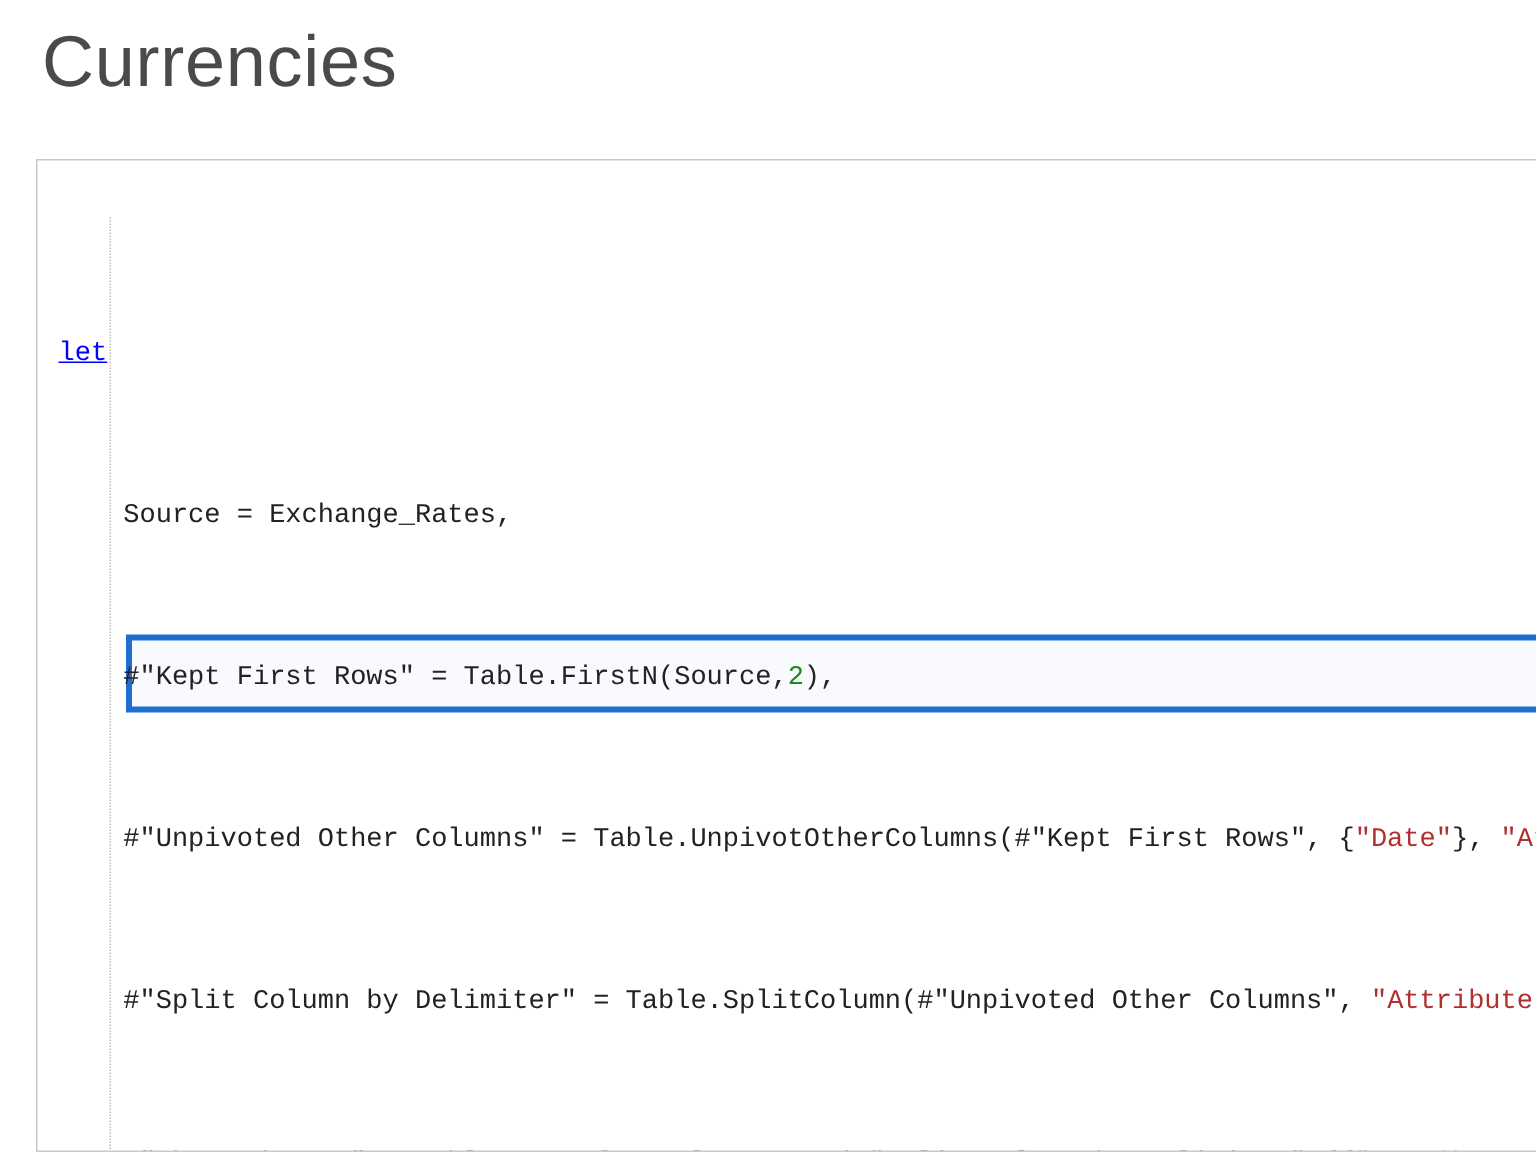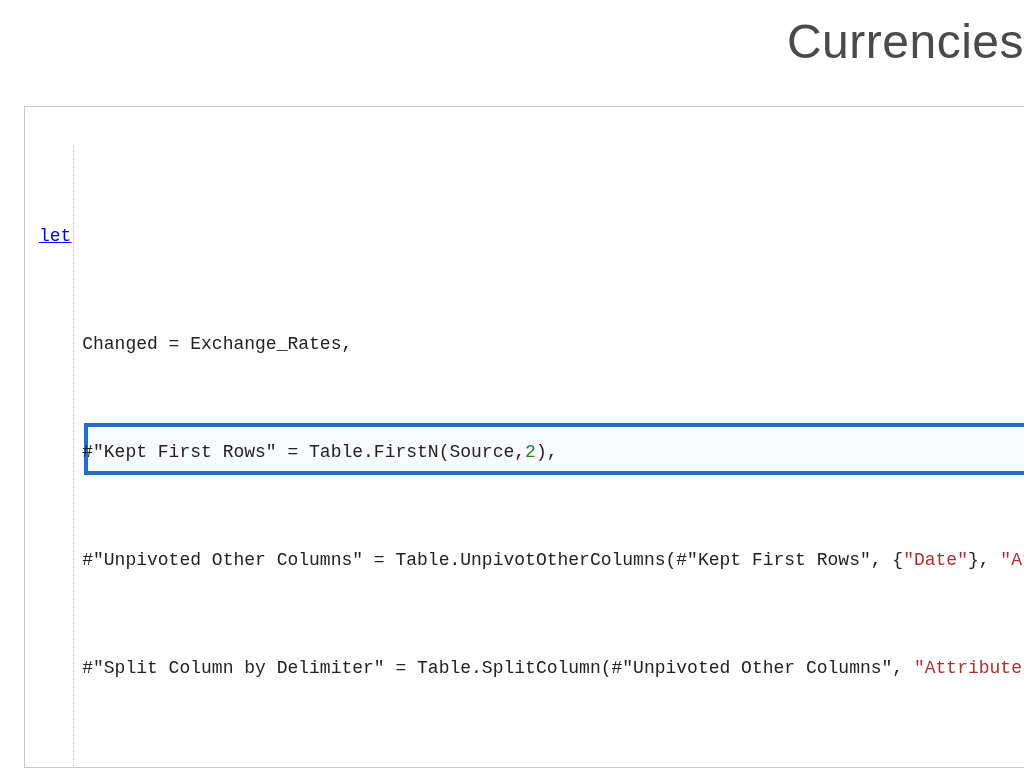--- a/index.html
+++ b/index.html
@@ -11,21 +11,20 @@
     font-family: "Segoe UI", "Segoe UI Light", "Helvetica Neue", Arial, sans-serif;
     overflow: hidden;
     color: #333;
   }
   .page-title {
     font-size: 48px;
     font-weight: 300;
     color: #4a4a4a;
     margin: 14px 0 16px 28px;
     letter-spacing: 0.5px;
-    text-align: right;
   }
   .editor-pane {
     position: absolute;
     left: 24px;
     top: 106px;
     right: -4px; 
     bottom: 0;
     border: 1px solid #c9c9c9;
     background: #fff;
     overflow: hidden;
@@ -65,21 +64,21 @@
 
 <h1 class="page-title">Currencies</h1>
 
 <div class="editor-pane">
   <div class="highlight-box" id="hl" style="left: 59px; top: 316px; width: 960px; height: 44px;"></div>
   <div class="code">
     <div class="guide"></div>
 
     <div class="line"><span class="kw">let</span></div>
 
-    <div class="line"><span>    Changed = Exchange_Rates,</span></div>
+    <div class="line"><span>    Source = Exchange_Rates,</span></div>
 
     <div class="line"><span>    #"Kept First Rows" = Table.FirstN(Source,</span><span class="num">2</span><span>),</span></div>
 
     <div class="line"><span>    #"Unpivoted Other Columns" = Table.UnpivotOtherColumns(#"Kept First Rows", {</span><span class="str">"Date"</span><span>}, </span><span class="str">"At</span></div>
 
     <div class="line"><span>    #"Split Column by Delimiter" = Table.SplitColumn(#"Unpivoted Other Columns", </span><span class="str">"Attribute"</span></div>
 
     <div class="line"><span>    #"Changed Type" = Table.TransformColumnTypes(#"Split Column by Delimiter",{{</span><span class="str">"Attribute.1</span></div>
 
     

